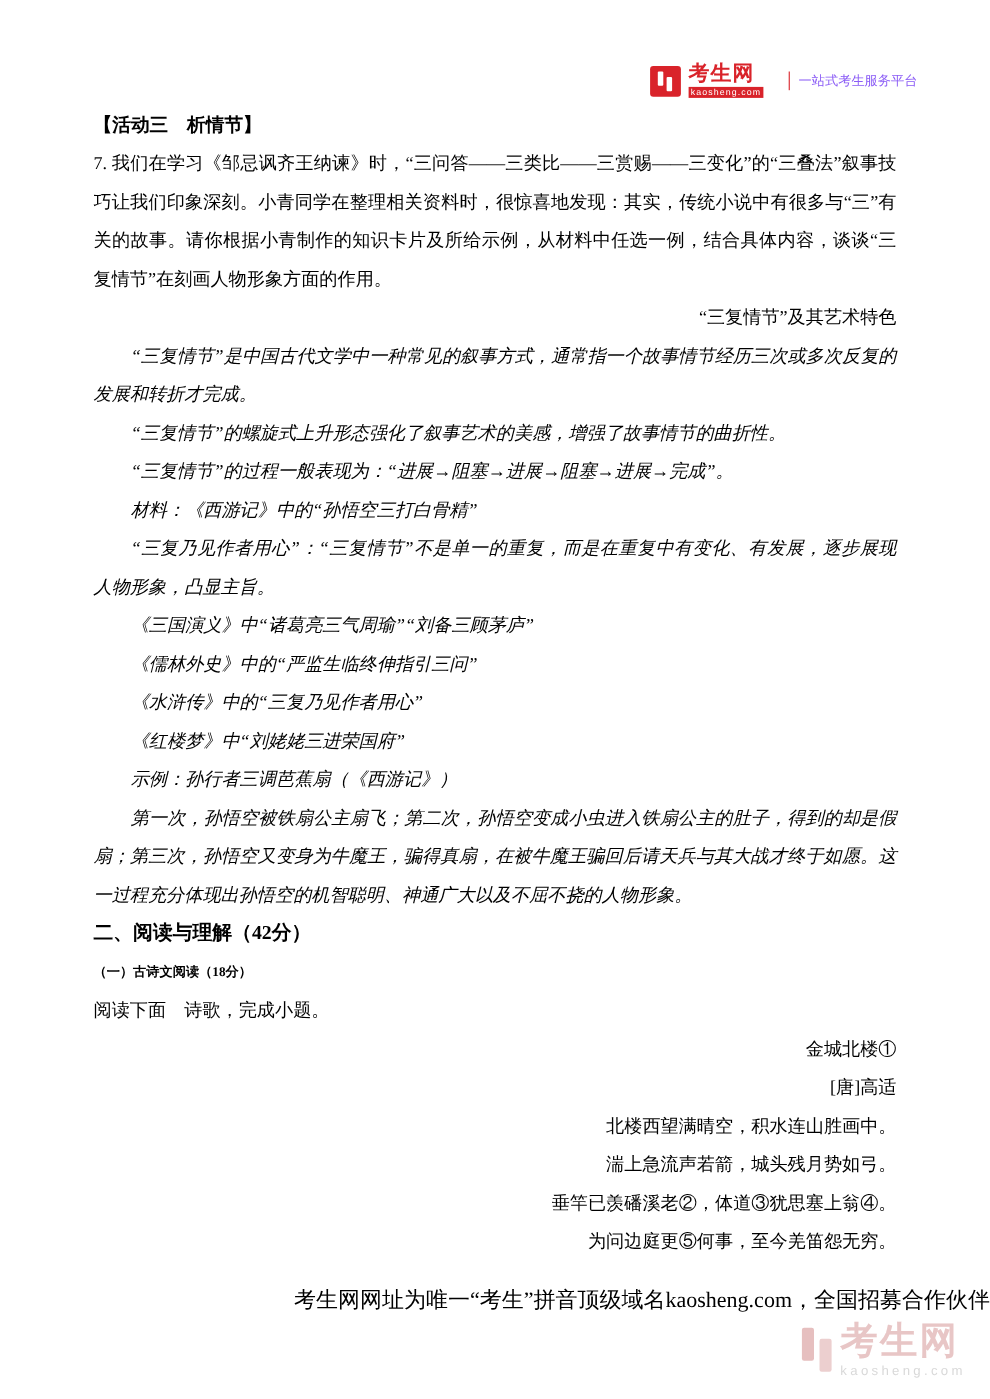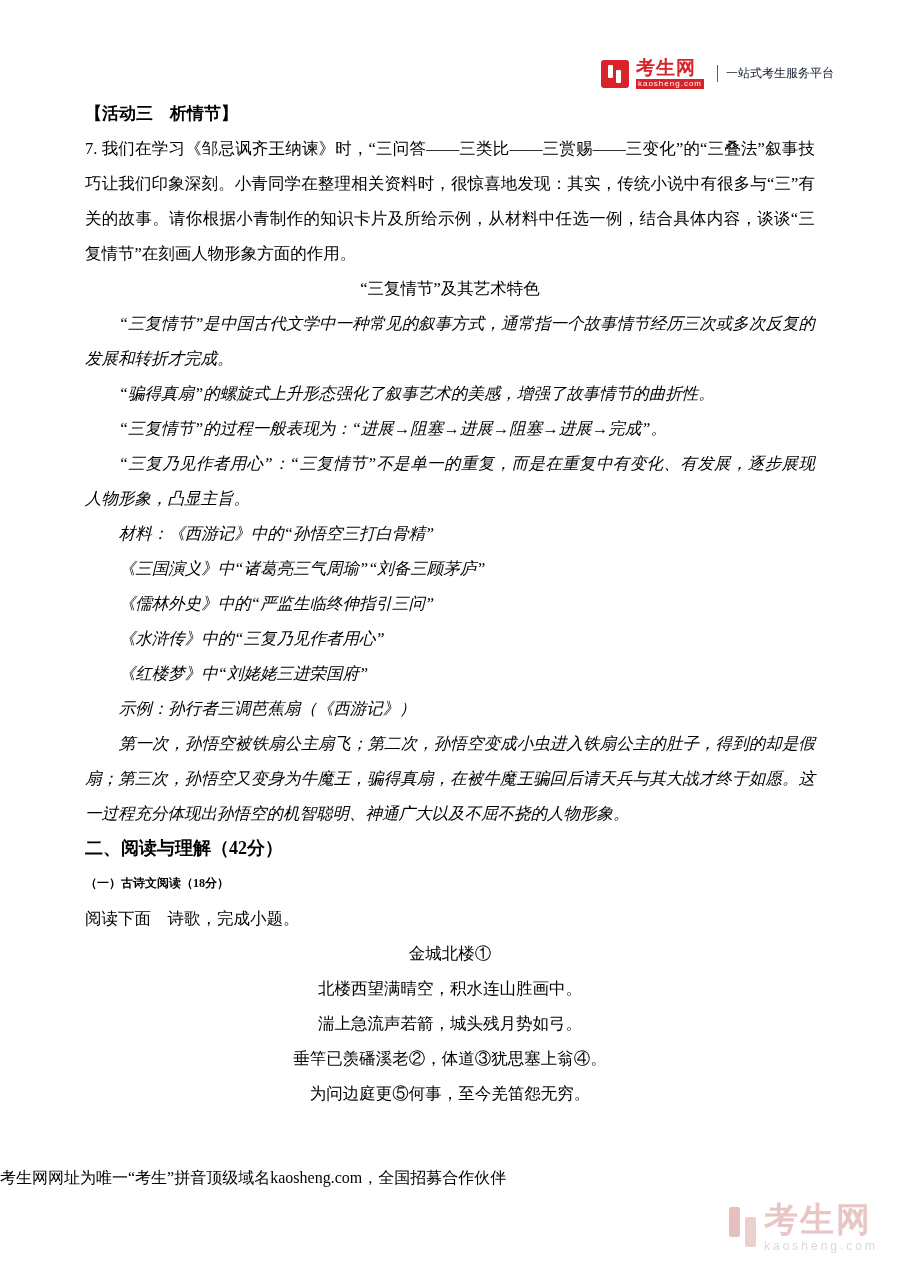--- a/index.html
+++ b/index.html
@@ -34,46 +34,46 @@
   .logo-mark .bar.b1 { margin-top: -5px; }
   .logo-mark .bar.b2 { margin-top: 5px; }
   .brand-text { display: flex; flex-direction: column; line-height: 1; }
   .brand-name { color: #d9232a; font-weight: bold; font-size: 19px; letter-spacing: 1px; }
   .brand-domain {
     margin-top: 2px;
     background: #d9232a; color: #ffffff;
     font-size: 8px; letter-spacing: 1px; text-align: center; padding: 1px 2px;
   }
   .brand-tagline {
-    color: #0f172a; font-size: 12px; margin-left: 6px;
+    color: #8b5cf6; font-size: 12px; margin-left: 16px;
     border-left: 1px solid #d9232a; padding-left: 8px;
     align-self: center;
   }
 
   
   .content {
     position: absolute;
     top: 96px; left: 85px; right: 85px;
     font-size: 16.5px;
     line-height: 35px;
     text-align: justify;
   }
   .content .line { margin: 0; }
   .activity-heading { font-weight: bold; font-size: 17px; }
   .indent2 { text-indent: 2.05em; font-style: italic; }
-  .center { text-align: center; text-indent: 0; }
+  .center { text-align: right; text-indent: 0; }
   .section-heading { font-weight: bold; font-size: 18px; }
   .sub-heading { font-weight: bold; font-size: 12px; }
 
   
   .footer-note {
     position: absolute;
     left: 0; right: 0; top: 1168px;
-    text-align: left;
-    font-size: 16px;
+    text-align: right;
+    font-size: 20px;
   }
 
   
   .watermark {
     position: absolute;
     right: 22px; top: 1202px;
     display: flex; align-items: center; gap: 8px;
     font-family: "Liberation Sans", "DejaVu Sans", sans-serif;
   }
   .wm-mark { display: flex; align-items: center; gap: 5px; }
@@ -103,39 +103,40 @@
 
   <div class="content">
 
     <div class="line activity-heading">【活动三　析情节】</div>
 
     <div class="line">7. 我们在学习《邹忌讽齐王纳谏》时，“三问答——三类比——三赏赐——三变化”的“三叠法”叙事技巧让我们印象深刻。小青同学在整理相关资料时，很惊喜地发现：其实，传统小说中有很多与“三”有关的故事。请你根据小青制作的知识卡片及所给示例，从材料中任选一例，结合具体内容，谈谈“三复情节”在刻画人物形象方面的作用。</div>
 
     <div class="line center">“三复情节”及其艺术特色</div>
 
     <div class="line indent2">“三复情节”是中国古代文学中一种常见的叙事方式，通常指一个故事情节经历三次或多次反复的发展和转折才完成。</div>
-    <div class="line indent2">“骗得真扇”的螺旋式上升形态强化了叙事艺术的美感，增强了故事情节的曲折性。</div>
+    <div class="line indent2">“三复情节”的螺旋式上升形态强化了叙事艺术的美感，增强了故事情节的曲折性。</div>
     <div class="line indent2">“三复情节”的过程一般表现为：“进展→阻塞→进展→阻塞→进展→完成”。</div>
+    <div class="line indent2">材料：《西游记》中的“孙悟空三打白骨精”</div>
+
     <div class="line indent2">“三复乃见作者用心”：“三复情节”不是单一的重复，而是在重复中有变化、有发展，逐步展现人物形象，凸显主旨。</div>
-
-    <div class="line indent2">材料：《西游记》中的“孙悟空三打白骨精”</div>
     <div class="line indent2">《三国演义》中“诸葛亮三气周瑜”“刘备三顾茅庐”</div>
     <div class="line indent2">《儒林外史》中的“严监生临终伸指引三问”</div>
     <div class="line indent2">《水浒传》中的“三复乃见作者用心”</div>
     <div class="line indent2">《红楼梦》中“刘姥姥三进荣国府”</div>
 
     <div class="line indent2">示例：孙行者三调芭蕉扇（《西游记》）</div>
 
     <div class="line indent2">第一次，孙悟空被铁扇公主扇飞；第二次，孙悟空变成小虫进入铁扇公主的肚子，得到的却是假扇；第三次，孙悟空又变身为牛魔王，骗得真扇，在被牛魔王骗回后请天兵与其大战才终于如愿。这一过程充分体现出孙悟空的机智聪明、神通广大以及不屈不挠的人物形象。</div>
 
     <div class="line section-heading">二、阅读与理解（42分）</div>
     <div class="line sub-heading">（一）古诗文阅读（18分）</div>
     <div class="line">阅读下面　诗歌，完成小题。</div>
 
     <div class="line center">金城北楼①</div>
+    <div class="line center">[唐]高适</div>
     <div class="line center">北楼西望满晴空，积水连山胜画中。</div>
     <div class="line center">湍上急流声若箭，城头残月势如弓。</div>
     <div class="line center">垂竿已羡磻溪老②，体道③犹思塞上翁④。</div>
     <div class="line center">为问边庭更⑤何事，至今羌笛怨无穷。</div>
 
   </div>
 
   <div class="footer-note">考生网网址为唯一“考生”拼音顶级域名kaosheng.com，全国招募合作伙伴</div>
 
   <div class="watermark">

